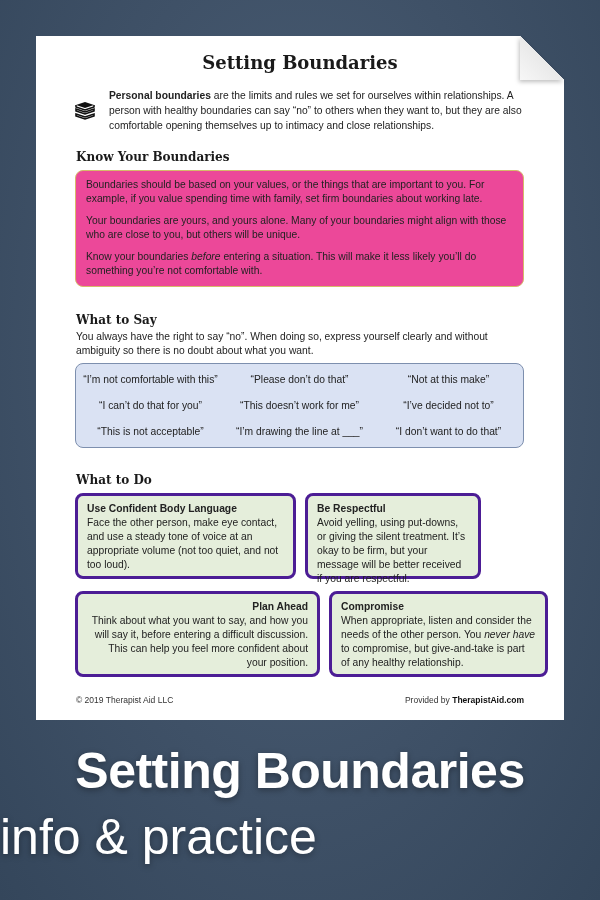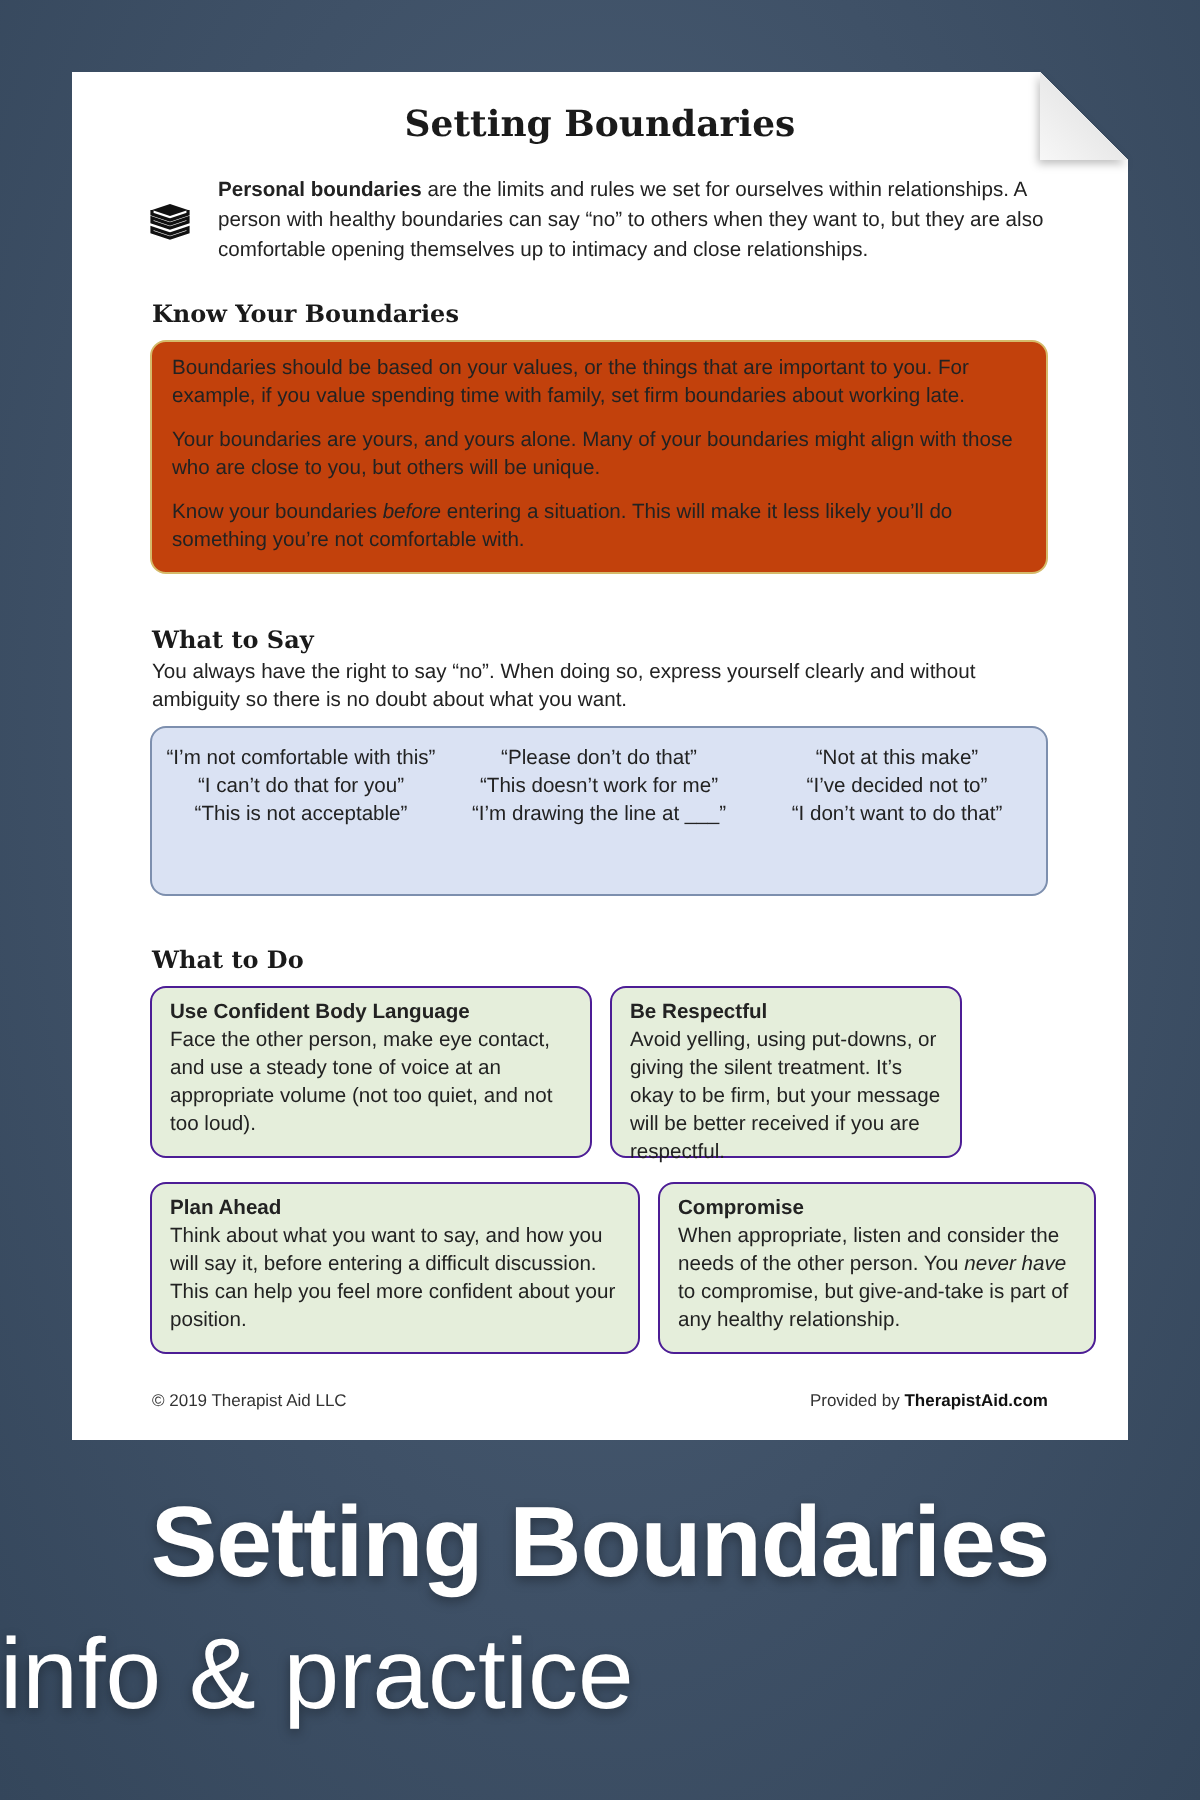--- a/index.html
+++ b/index.html
@@ -32,34 +32,34 @@
   }
   .intro-text b { font-weight: bold; }
   .h2 {
     position: absolute; left: 76px; font-family: "DejaVu Serif", serif; font-weight: bold;
     font-size: 12px; color: #1a1a1a;
   }
   .box {
     position: absolute; border-radius: 8px; box-sizing: border-box;
     font-size: 10.3px; line-height: 14px; color: #222;
   }
-  .box-yellow { left: 75px; top: 170px; width: 449px; height: 117px; background: #c2410c; border: 1px solid #d5ba6a; padding: 7px 10px; }
+  .box-yellow { left: 75px; top: 170px; width: 449px; height: 117px; background: #ec4899; border: 1px solid #d5ba6a; padding: 7px 10px; }
   .box-yellow p { margin: 0 0 8px 0; }
   .say-intro { position: absolute; left: 76px; top: 330px; width: 450px; font-size: 10.3px; line-height: 14px; color: #222; }
   .box-blue { left: 75px; top: 363px; width: 449px; height: 85px; background: #dae2f3; border: 1px solid #7d8fae; }
   .phrase-grid {
     position: absolute; left: 0; right: 0; top: 9px;
-    display: grid; grid-template-columns: 1fr 1fr 1fr; row-gap: 0;
+    display: grid; grid-template-columns: 1fr 1fr 1fr; row-gap: 12px;
     font-size: 10.3px; line-height: 14px; color: #222; text-align: center;
   }
-  .box-green { background: #e5eedb; border: 1px solid #4c1d95; padding: 6px 9px; font-size: 10.3px; line-height: 14px; }
+  .box-green { background: #e5eedb; border: 3px solid #4c1d95; padding: 6px 9px; font-size: 10.3px; line-height: 14px; }
   .box-green .card-title { font-weight: bold; display: block; }
   .g1 { left: 75px; top: 493px; width: 221px; height: 86px; }
   .g2 { left: 305px; top: 493px; width: 176px; height: 86px; }
-  .g3 { left: 75px; top: 591px; width: 245px; height: 86px; }
+  .g3 { left: 75px; top: 591px; width: 245px; height: 86px; text-align: right; }
   .g4 { left: 305px; top: 591px; width: 219px; height: 86px; margin-left: 24px; }
   .footer-left { position: absolute; left: 76px; top: 695px; font-size: 8.5px; color: #333; }
   .footer-right { position: absolute; right: 76px; top: 695px; font-size: 8.5px; color: #333; }
   .footer-right b { font-weight: bold; color: #111; }
   .banner-title {
     position: absolute; left: 0; right: 0; top: 742px; text-align: center;
     font-family: "Liberation Sans", sans-serif; font-weight: bold; font-size: 50px; color: #ffffff;
     letter-spacing: -0.5px; text-shadow: 0 2px 6px rgba(0,0,0,0.35);
   }
   .banner-sub {

